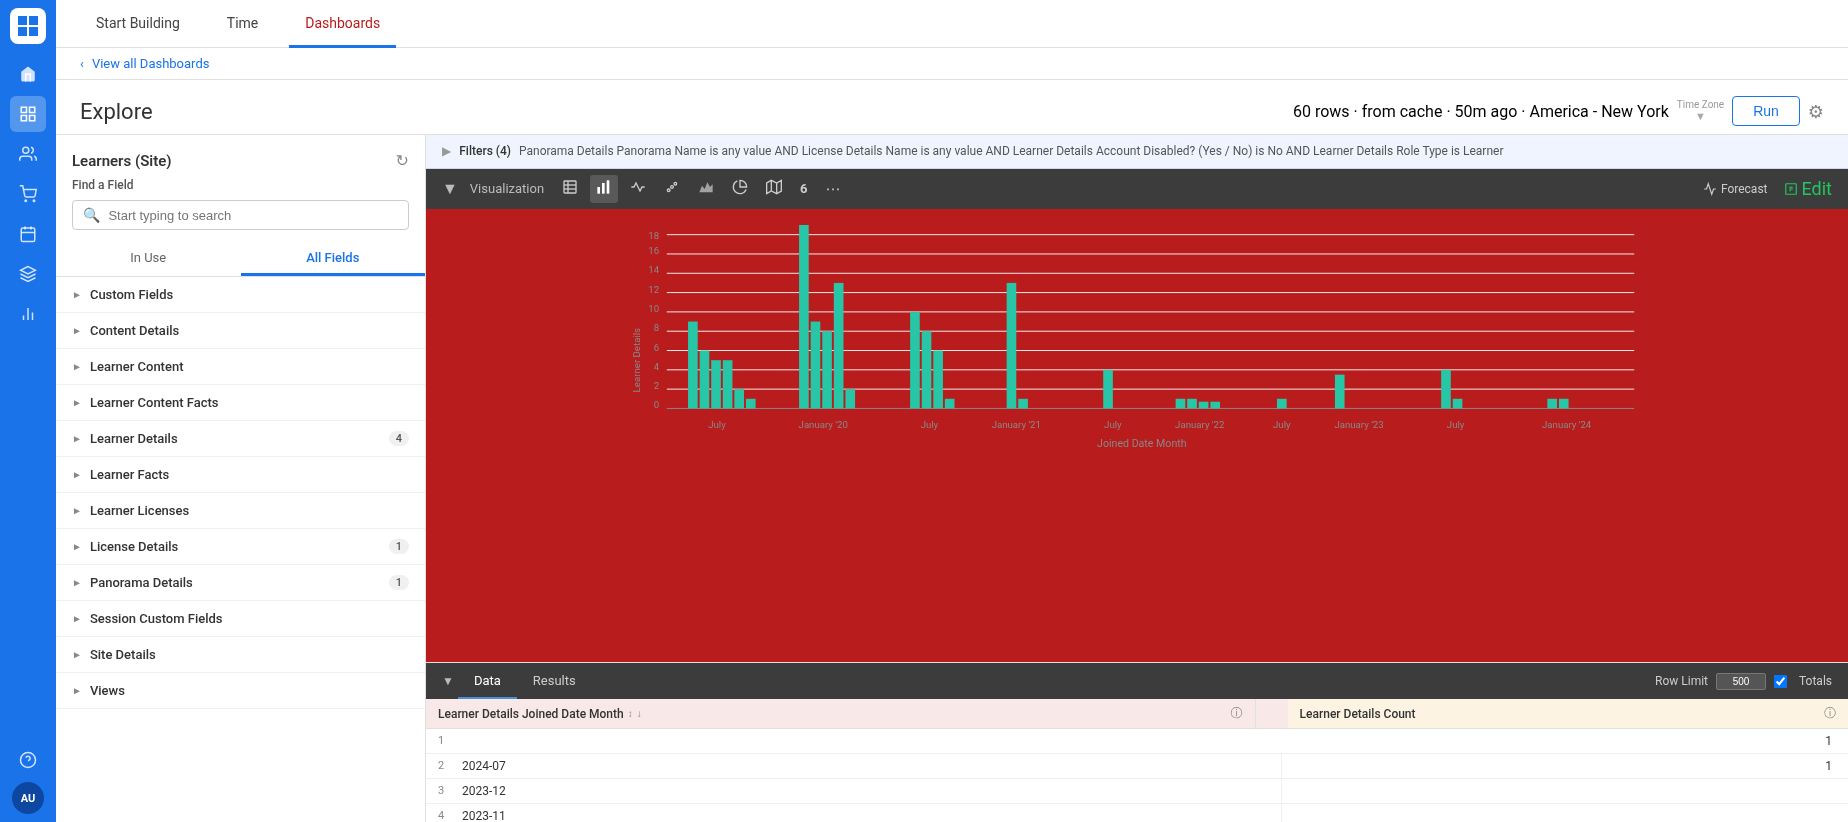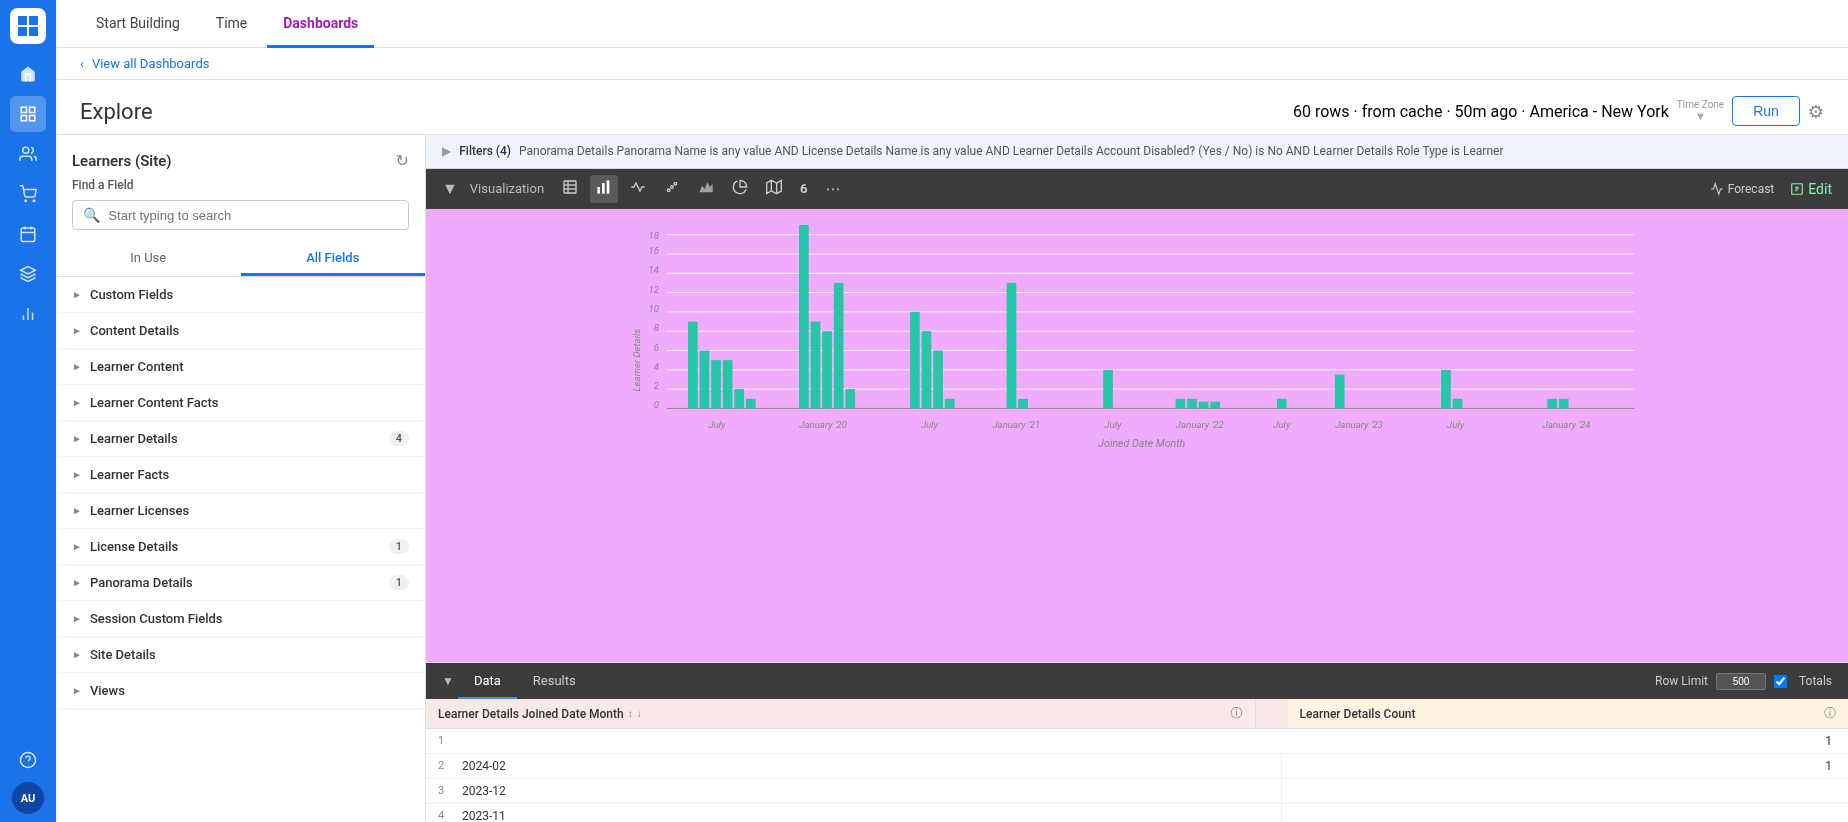--- a/index.html
+++ b/index.html
@@ -71,35 +71,35 @@
     }
 
     
     .top-nav {
       background: white;
       border-bottom: 1px solid #e0e0e0;
       display: flex;
       align-items: center;
       padding: 0 24px;
       height: 48px;
-      gap: 4px;
+      gap: 15px;
       flex-shrink: 0;
     }
     .top-nav-item {
       padding: 0 16px;
       height: 48px;
       display: flex;
       align-items: center;
       font-size: 14px;
       color: #444;
       cursor: pointer;
       border-bottom: 3px solid transparent;
       margin-bottom: -1px;
     }
-    .top-nav-item.active { color: #a21caf; border-bottom-color: #1a73e8; font-weight: 700; }
+    .top-nav-item.active { color: #b91c1c; border-bottom-color: #1a73e8; font-weight: 400; }
 
     
     .page-body {
       flex: 1;
       display: flex;
       flex-direction: column;
       overflow: hidden;
       background: #f8f8f8;
     }
 
@@ -309,30 +309,29 @@
       border-radius: 3px;
     }
     .viz-icon-btn.active { background: rgba(255,255,255,0.15); color: white; }
     .viz-right {
       margin-left: auto;
       display: flex;
       align-items: center;
       gap: 16px;
     }
     .forecast-btn { color: #ccc; font-size: 12px; cursor: pointer; display: flex; align-items: center; gap: 4px; }
-    .edit-btn { color: #86efac; font-size: 14px; cursor: pointer; display: flex; align-items: center; gap: 4px; }
+    .edit-btn { color: #22c55e; font-size: 18px; cursor: pointer; display: flex; align-items: center; gap: 4px; }
 
     
     .chart-area {
-      background: #f0abfc;
+      background: #b91c1c;
       flex: 1;
       overflow: hidden;
       position: relative;
       padding: 16px 20px 0;
-      font-style: italic;
     }
 
     
     .data-section {
       background: white;
       border-top: 1px solid #e0e0e0;
       height: 160px;
       flex-shrink: 0;
       display: flex;
       flex-direction: column;
@@ -834,21 +833,21 @@
               <span style="margin-left:auto" class="td-info">ⓘ</span>
             </div>
           </div>
           <div class="table-body">
             <div class="table-row">
               <span class="td td-num">1</span>
               <span class="td td-right">1</span>
             </div>
             <div class="table-row">
               <span class="td td-num">2</span>
-              <span class="td td-left">2024-02</span>
+              <span class="td td-left">2024-07</span>
               <span class="td td-right">1</span>
             </div>
             <div class="table-row">
               <span class="td td-num">3</span>
               <span class="td td-left">2023-12</span>
               <span class="td td-right"></span>
             </div>
             <div class="table-row">
               <span class="td td-num">4</span>
               <span class="td td-left">2023-11</span>

